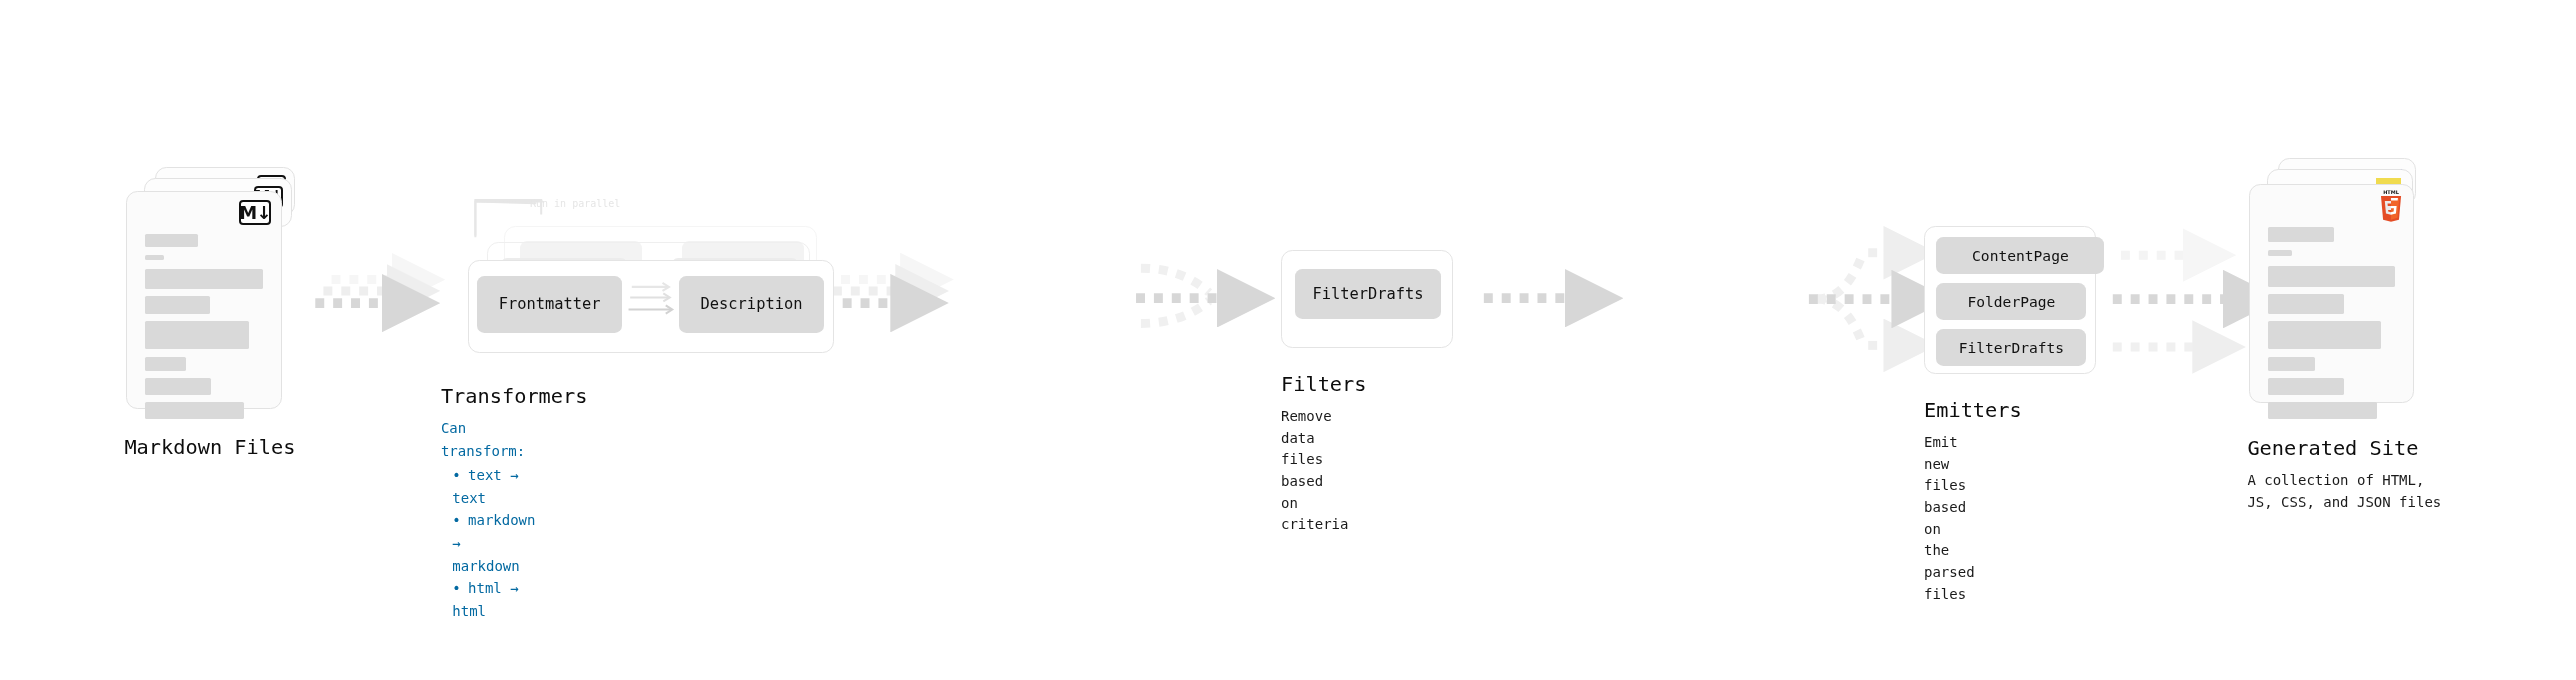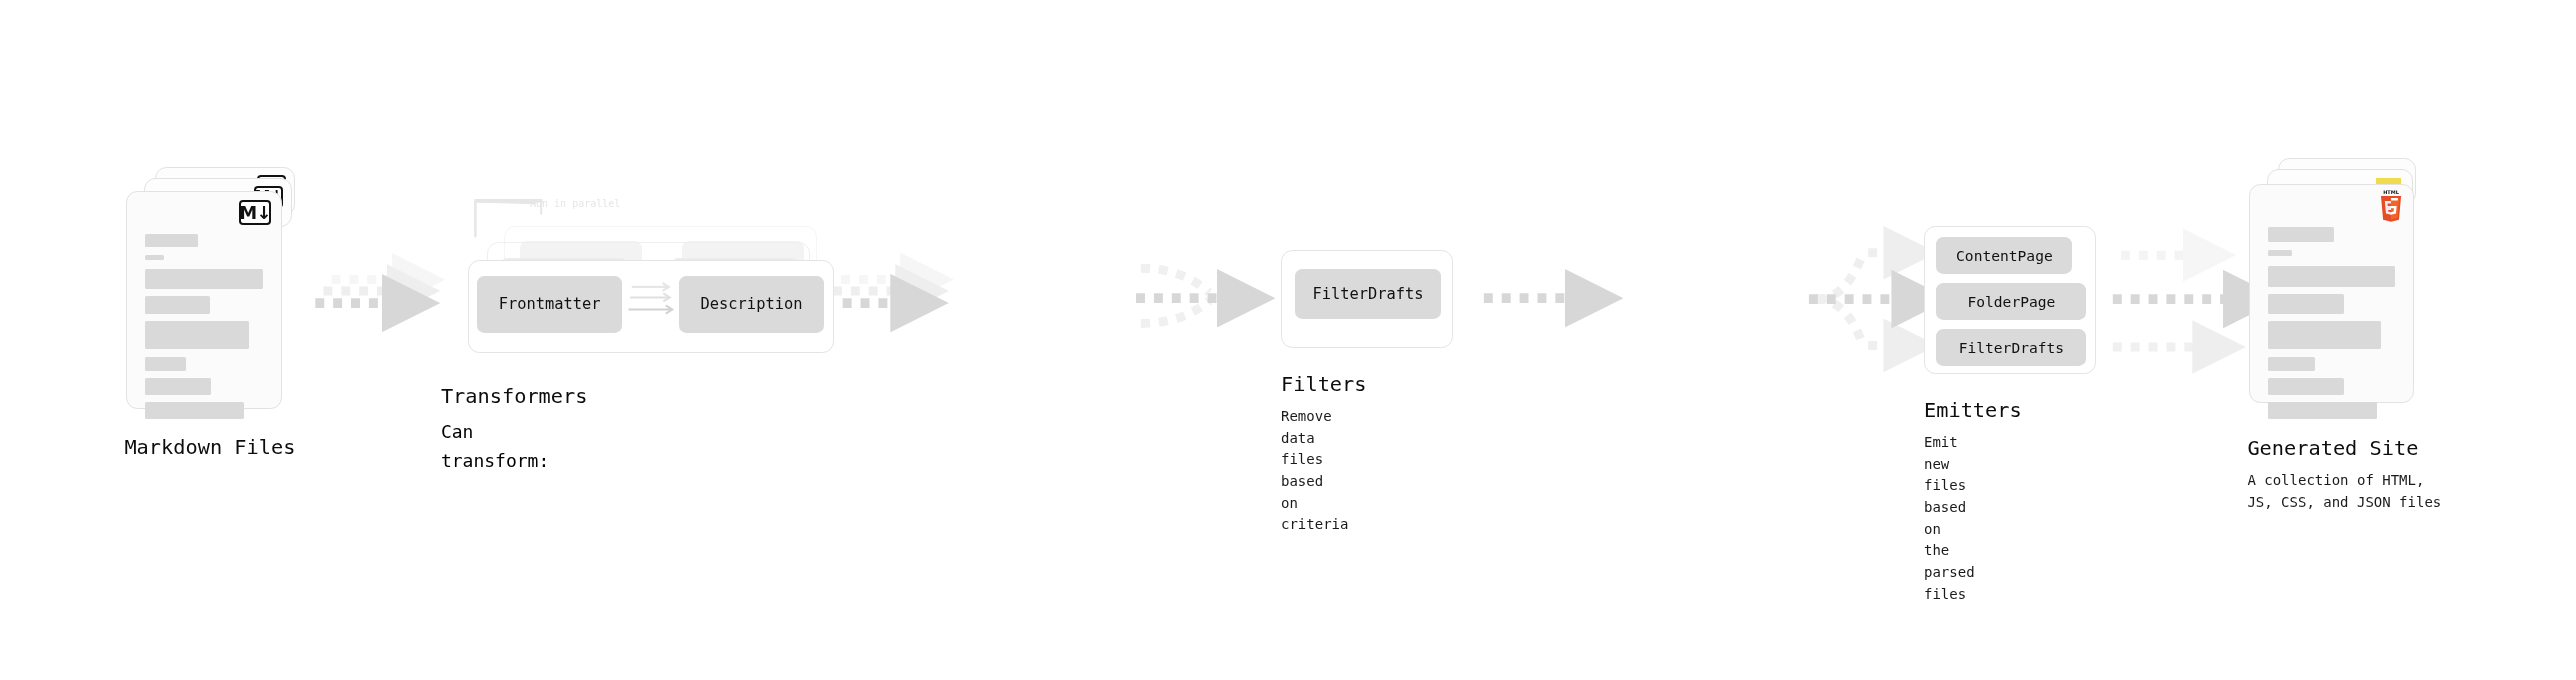--- a/index.html
+++ b/index.html
@@ -105,22 +105,22 @@
   }
   .subcaption {
     position: absolute;
     color: #1a1a1a;
     font-size: 14px;
     line-height: 1.55;
     white-space: pre-line;
   }
   .bullets {
     position: absolute;
-    color: #000000;
-    font-size: 18px;
+    color: #0369a1;
+    font-size: 14px;
     line-height: 1.62;
   }
   .bullets .blead { margin: 0 0 1.6px 0; }
   .bullets ul { list-style: none; margin: 0; padding: 0 0 0 11.4px; }
   .bullets li::before { content: "\2022"; margin-right: 7.3px; }
 
   .parallel-label {
     position: absolute;
     color: #e6e6e6;
     font-size: 10px;
@@ -249,37 +249,42 @@
           <path d="M196,60 L249,60"></path>
             <path d="M242,55 L250,60 L242,65"></path>
         </g>
       </svg>
     </div>
 
     <div class="caption" style="left:-4.1px; top:189px;">Transformers</div>
 
     <div class="bullets" style="left:-4.1px; top:222px;">
       <p class="blead">Can transform:</p>
+      <ul>
+        <li>text → text</li>
+        <li>markdown → markdown</li>
+        <li>html → html</li>
+      </ul>
     </div>
   </div>
 
 
   <div class="node" style="left:1281px; top:250px;">
     <div class="groupbox" style="left:0px; top:0px; width:172px; height:98px;">
       <div class="pill" style="left:13px; top:18px; width:146px; height:50px;">FilterDrafts</div>
     </div>
     <div class="caption" style="left:0px; top:122px;">Filters</div>
     <div class="subcaption" style="left:0px; top:156px;">Remove data files based
 on criteria</div>
   </div>
 
 
   <div class="node" style="left:1924px; top:226px;">
     <div class="groupbox" style="left:0px; top:0px; width:172px; height:148px;">
-      <div class="pill" style="left:11.4px; top:9.8px; width:136px; height:37px; font-size:14.6px;">ContentPage</div>
+      <div class="pill" style="left:11.4px; top:9.8px; width:168px; height:37px; font-size:14.6px;">ContentPage</div>
       <div class="pill" style="left:11.4px; top:56px; width:150px; height:37px; font-size:14.6px;">FolderPage</div>
       <div class="pill" style="left:11.4px; top:102px; width:150px; height:37px; font-size:14.6px;">FilterDrafts</div>
     </div>
     <div class="caption" style="left:0px; top:172px;">Emitters</div>
     <div class="subcaption" style="left:0px; top:206px;">Emit new files based on
 the parsed files</div>
   </div>
 
   <div class="node" style="left:2249px; top:158px;">
     <div class="filestack" style="width:195px;height:260px;">

